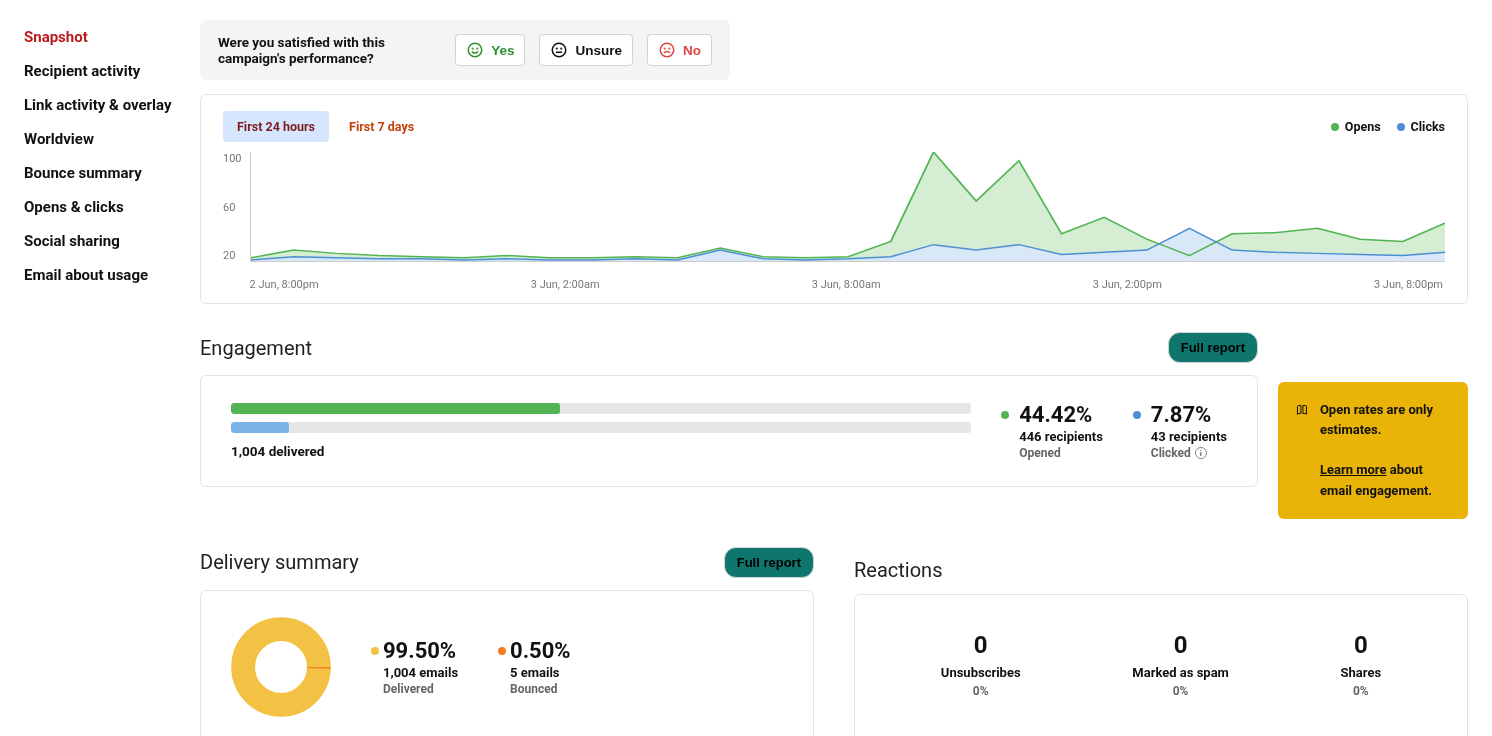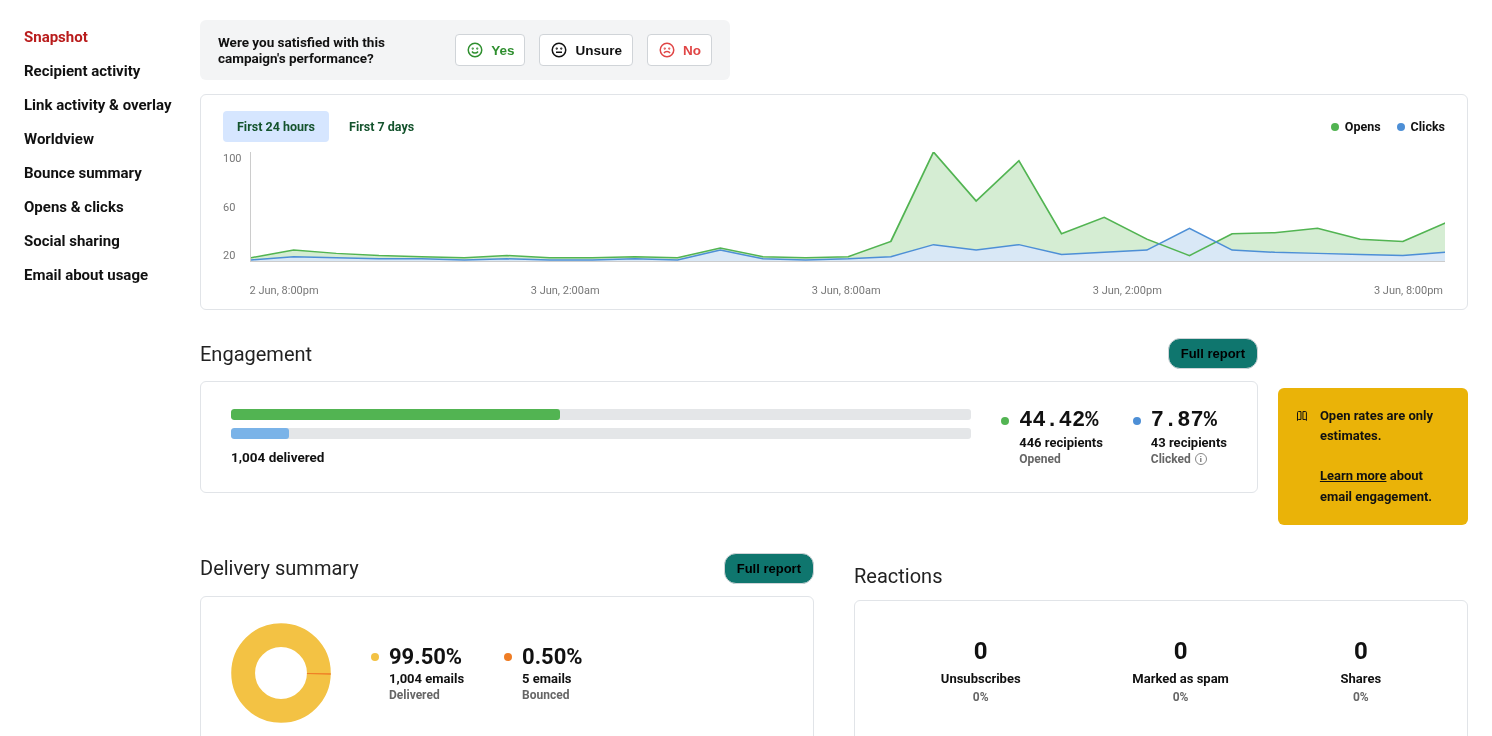--- a/index.html
+++ b/index.html
@@ -63,35 +63,35 @@
     margin-top: 14px;
     padding: 16px 22px 12px 22px;
   }
   .chart-top { display:flex; justify-content: space-between; align-items:center; }
   .range-tabs { display:flex; gap:6px; }
   .range-tab {
     font-weight:700;
     font-size:12.5px;
     padding:8px 14px;
     border-radius:4px;
-    color:#14532d;
+    color:#c2410c;
     cursor:pointer;
   }
-  .range-tab.active { background:#d6e6ff; color:#14532d; }
+  .range-tab.active { background:#d6e6ff; color:#7f1d1d; }
   .legend { display:flex; gap:16px; align-items:center; }
   .legend-item { display:flex; align-items:center; gap:6px; font-weight:700; font-size:12.5px; }
   .dot { width:8px; height:8px; border-radius:50%; display:inline-block; }
   .dot.green { background:#52b452; }
   .dot.blue { background:#4d8fd6; }
 
   .chart-body { margin-top:10px; display:flex; }
   .y-axis { display:flex; flex-direction:column; justify-content:space-between; height:110px; padding-right:8px; color:#777; font-size:11px; }
   .plot-wrap { flex:1; position:relative; }
   .plot { width:100%; height:110px; display:block; border-left:1px solid #ccc; border-bottom:1px solid #ccc; }
-  .x-axis { display:flex; justify-content:space-between; color:#777; font-size:11px; margin-top:22px; padding: 0 2px 0 0; }
+  .x-axis { display:flex; justify-content:space-between; color:#777; font-size:11px; margin-top:16px; padding: 0 2px 0 0; }
 
   
   .engage-wrap { margin-top:28px; display:flex; gap:20px; align-items:flex-start; }
   .engage-main { flex:1; min-width:0; }
   .eng-header { display:flex; justify-content:space-between; align-items:center; margin-bottom:12px; }
   .section-title { font-size:20px; font-weight:400; color:#222; }
   .btn-outline {
     border:1px solid #d0d4d8; background:#0f766e; border-radius:12px;
     padding:7px 12px; font-weight:700; font-size:13px; cursor:pointer;
   }
@@ -100,41 +100,41 @@
     display:flex; gap:30px; align-items:center;
   }
   .bars { flex:1; }
   .bar-track { background:#e4e6e8; border-radius:3px; height:11px; width:100%; margin-bottom:8px; position:relative; overflow:hidden; }
   .bar-fill { height:100%; border-radius:3px; }
   .bar-fill.green { background:#52b452; }
   .bar-fill.blue { background:#7ab3e8; }
   .delivered-label { font-weight:700; font-size:13.5px; margin-top:10px; }
   .stat { display:flex; gap:10px; }
   .stat .dot { margin-top:9px; }
-  .stat .pct { font-size:22px; font-weight:700;font-family:Liberation Mono, monospace; }
+  .stat .pct { font-size:22px; font-weight:700; }
   .stat .sub { font-size:13px; font-weight:700; margin-top:2px; }
   .stat .lbl { font-size:12px; color:#666; font-weight:700; margin-top:2px; display:flex; align-items:center; gap:4px; }
   .info-icon { width:12px; height:12px; border:1px solid #888; border-radius:50%; display:inline-flex; align-items:center; justify-content:center; font-size:8px; color:#666; }
 
   .aside-card {
     background:#eab308; border-radius:6px; padding:18px 18px; width:190px;
     display:flex; gap:12px; align-items:flex-start; margin-top:50px;
   }
   .aside-card .txt { font-weight:700; font-size:13px; line-height:1.55; }
   .aside-card a { color:#111; text-decoration: underline; }
 
   
   .bottom { display:flex; gap:40px; margin-top: 28px; align-items: flex-end; }
   .panel { flex:1; min-width:0; }
   .panel-header { display:flex; justify-content:space-between; align-items:center; margin-bottom:12px; }
   .panel-card { border:1px solid #e1e4e8; border-radius:6px; padding:26px 30px; min-height:150px; }
 
   .deliv-body { display:flex; align-items:center; gap:40px; }
   .donut-wrap { width:100px; height:100px; }
-  .ds-stat { display:flex; gap:10px; }
+  .ds-stat { display:flex; gap:4px; }
   .ds-stat .dot { margin-top:9px; }
   .ds-stat .dot.yellow { background:#f3c244; }
   .ds-stat .dot.orange { background:#ef7d25; }
   .ds-stat .pct { font-size:22px; font-weight:700; }
   .ds-stat .sub { font-size:13px; font-weight:700; margin-top:2px; }
   .ds-stat .lbl { font-size:12px; color:#666; font-weight:700; margin-top:2px; }
 
   .reactions-body { display:flex; justify-content:space-around; text-align:center; padding-top:10px; }
   .react-col .big { font-size:24px; font-weight:700; }
   .react-col .lab { font-size:13px; font-weight:700; margin-top:6px; }

